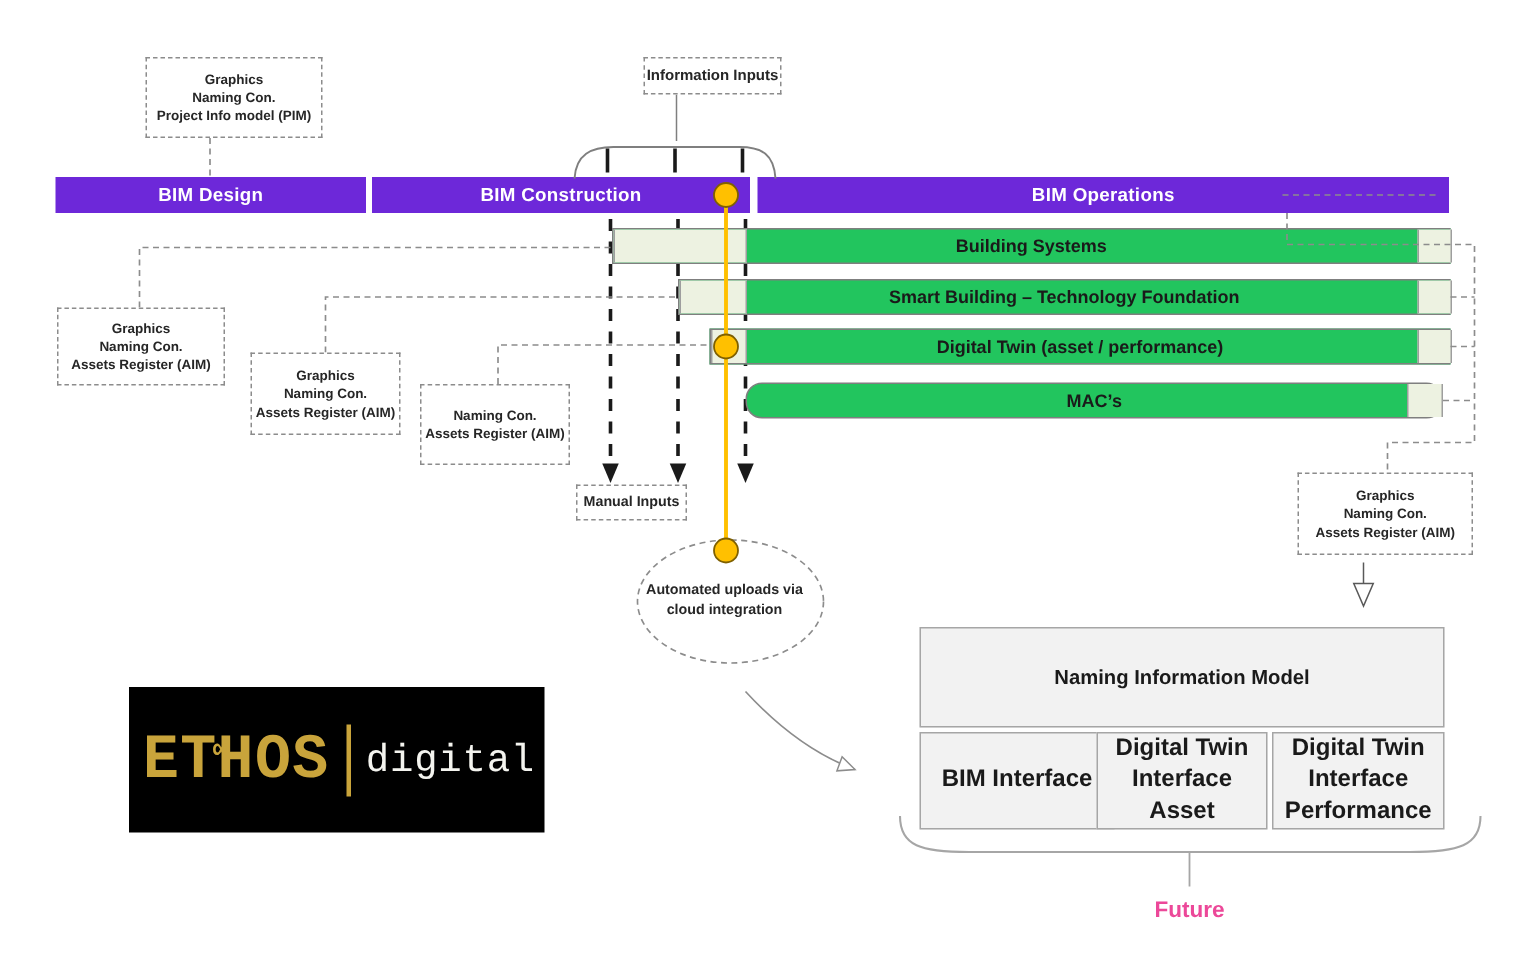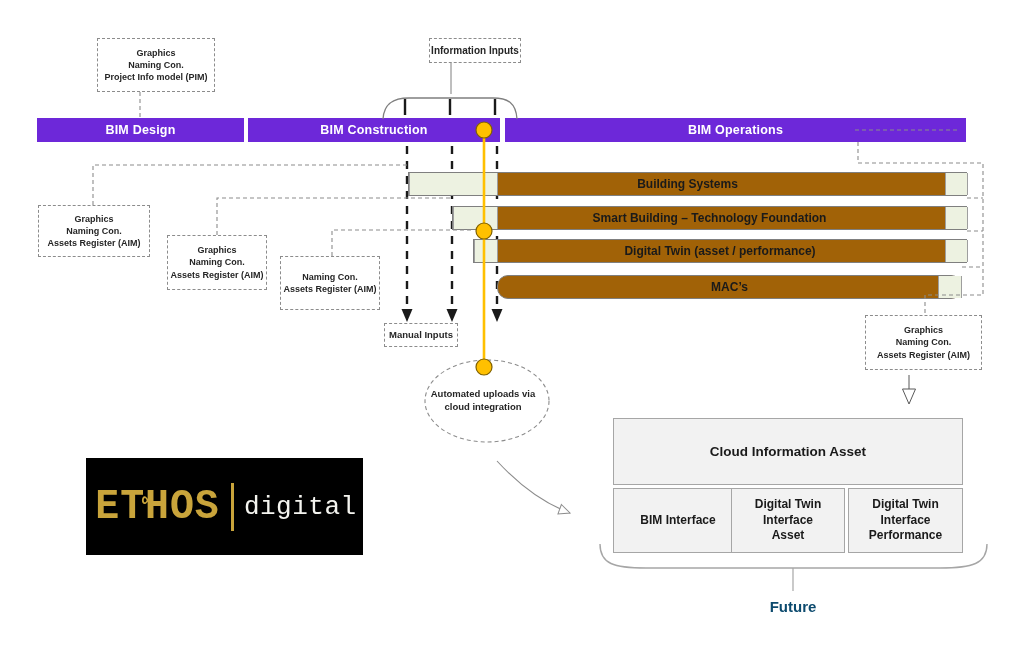--- a/index.html
+++ b/index.html
@@ -10,23 +10,23 @@
 
   
   .phase{position:absolute;top:118px;height:24px;background:#6d28d9;color:#fff;
          display:flex;align-items:center;justify-content:center;
          font-size:12.5px;font-weight:bold;letter-spacing:.2px;z-index:1;}
   .phase-design{left:37px;width:207px;}
   .phase-construction{left:248px;width:252px;}
   .phase-operations{left:505px;width:461px;}
 
   
-  .row{position:absolute;height:24px;background:#a16207;border:1px solid #7f7f7f;
+  .row{position:absolute;height:24px;background:#22c55e;border:1px solid #7f7f7f;
        box-sizing:border-box;display:flex;align-items:center;justify-content:center;
-       font-size:12px;font-weight:bold;color:#1a1a1a;z-index:1;margin-top:20px;}
+       font-size:12px;font-weight:bold;color:#1a1a1a;z-index:1;}
   .cell{position:absolute;top:0;height:100%;background:#EDF2E1;box-sizing:border-box;
         border-left:1px solid #9e9e9e;border-right:1px solid #9e9e9e;}
   .row1{left:408px;top:152px;width:559px;}
   .row2{left:452px;top:186px;width:515px;text-align:right;}
   .row3{left:473px;top:219px;width:494px;}
   .row4{left:497px;top:255px;width:465px;border-radius:11px;}
 
   
   .callout{position:absolute;border:1.2px dashed #8c8c8c;background:#fff;z-index:3;
            display:flex;align-items:center;justify-content:center;text-align:center;
@@ -42,27 +42,27 @@
 
   .ellipse-text{position:absolute;left:426px;top:381px;width:114px;height:40px;z-index:3;
            display:flex;align-items:center;justify-content:center;text-align:center;
            font-size:9.5px;font-weight:bold;color:#262626;line-height:1.35;white-space:pre-line;}
 
   
   .cloudbox{position:absolute;background:#f2f2f2;border:1px solid #a6a6a6;box-sizing:border-box;
             display:flex;align-items:center;justify-content:center;text-align:center;
             font-weight:bold;color:#1a1a1a;z-index:1;}
   .cloud-title{left:613px;top:418px;width:350px;height:67px;font-size:13.5px;}
-  .iface{top:488px;height:65px;font-size:12px;line-height:1.3;white-space:pre-line;}
+  .iface{top:488px;height:65px;font-size:16px;line-height:1.3;white-space:pre-line;}
   .iface1{left:613px;width:130px;}
   .iface2{left:731px;width:114px;}
   .iface3{left:848px;width:115px;}
 
   .future{position:absolute;left:743px;top:598px;width:100px;text-align:center;
-          font-size:15px;font-weight:bold;color:#0c4a6e;z-index:3;}
+          font-size:15px;font-weight:bold;color:#ec4899;z-index:3;}
 
   
   .logo{position:absolute;left:86px;top:458px;width:277px;height:97px;background:#000000;
         display:flex;align-items:center;justify-content:center;z-index:3;font-family:Liberation Mono, monospace;}
   .logo-brand{font-size:42px;font-weight:bold;color:#C9A43B;letter-spacing:1px;
               transform:scaleX(.95);position:relative;}
   .logo-knot{position:absolute;left:49px;top:6px;font-size:20px;color:#C9A43B;font-weight:bold;}
   .logo-divider{width:2.5px;height:48px;background:#C9A43B;margin:0 10px 0 8px;}
   .logo-product{font-size:26px;font-weight:normal;color:#f4f4ef;letter-spacing:.5px;}
 </style>
@@ -104,21 +104,21 @@
     <div class="cell" style="left:0;width:24px;"></div>
     <div class="cell" style="left:471px;width:23px;"></div>
     <span style="position:relative;">Digital Twin (asset / performance)</span>
   </div>
   <div class="row row4">
     <div class="cell" style="left:440px;width:24px;"></div>
     <span style="position:relative;">MAC’s</span>
   </div>
 
   <div class="cloudbox cloud-title">
-    <span>Cloud Information Asset</span>
+    <span>Naming Information Model</span>
   </div>
   <div class="cloudbox iface iface1">
     <span>BIM Interface</span>
   </div>
   <div class="cloudbox iface iface2">
     <span>Digital Twin
 Interface
 Asset</span>
   </div>
   <div class="cloudbox iface iface3">

